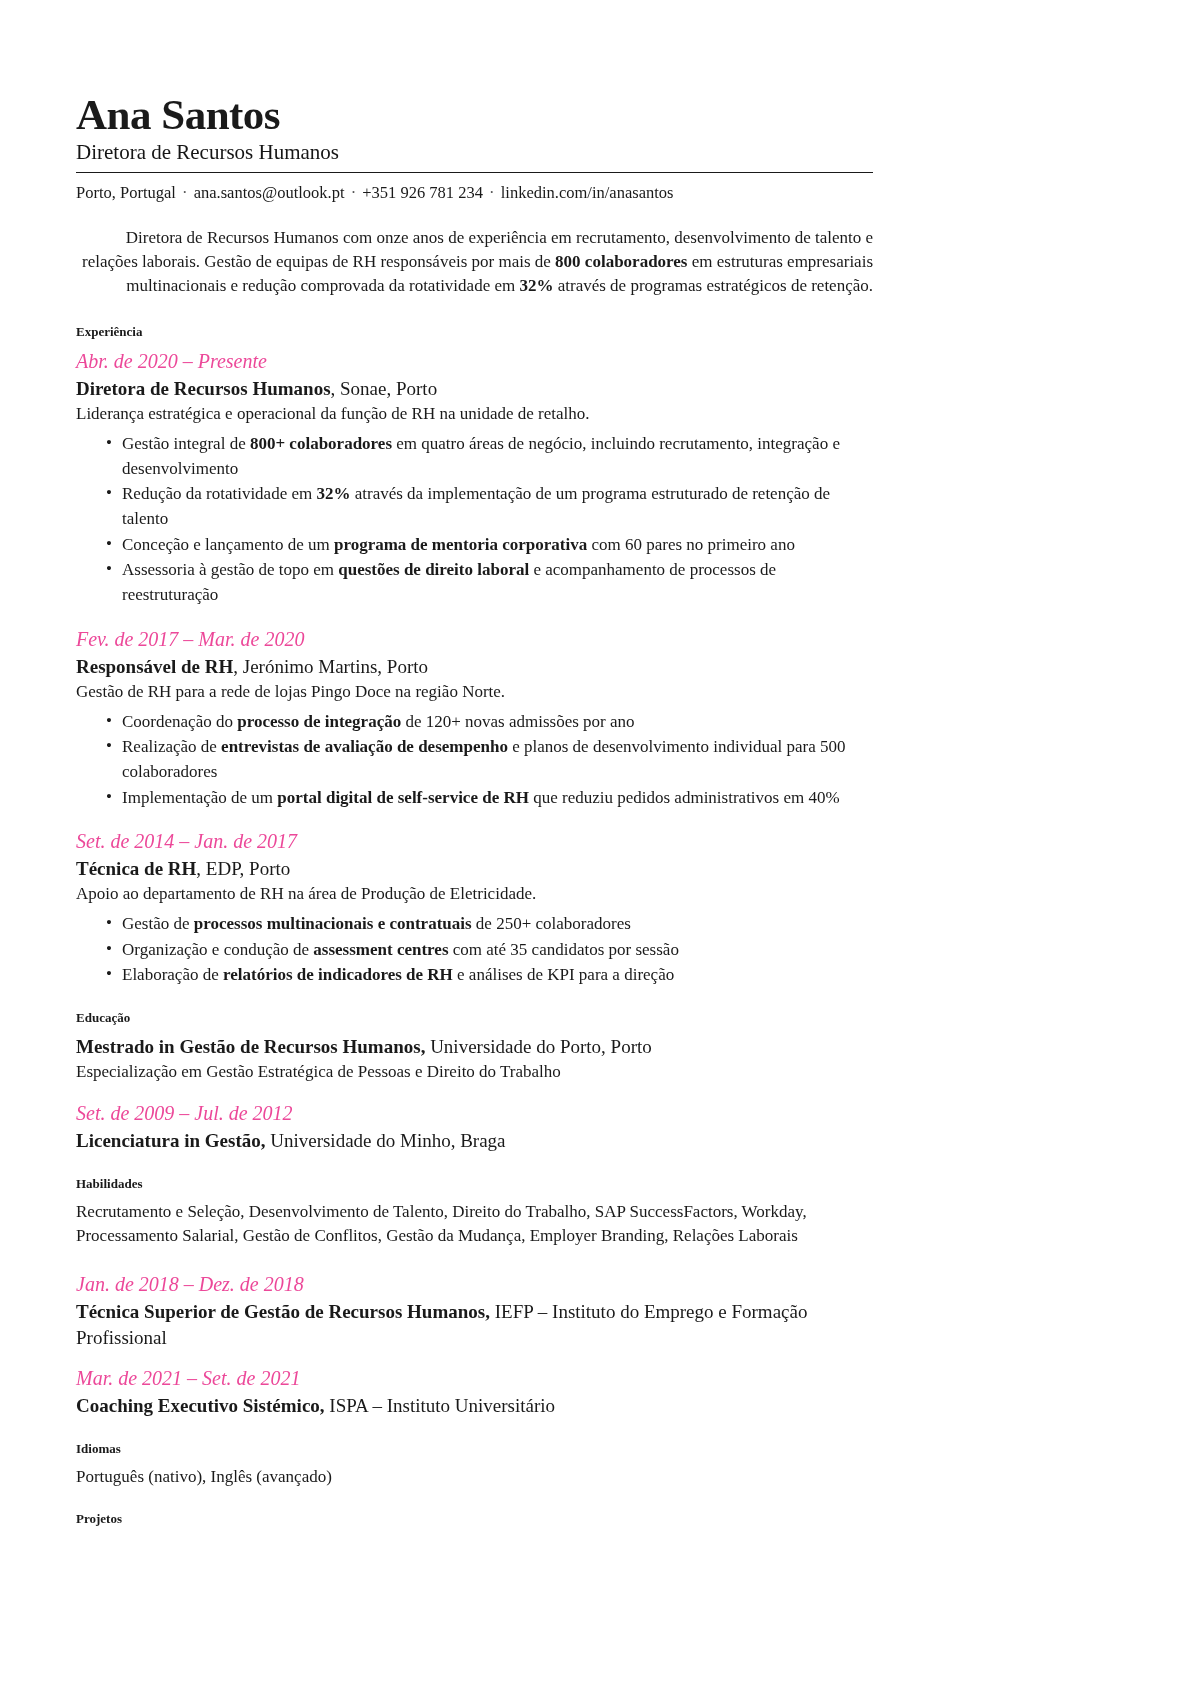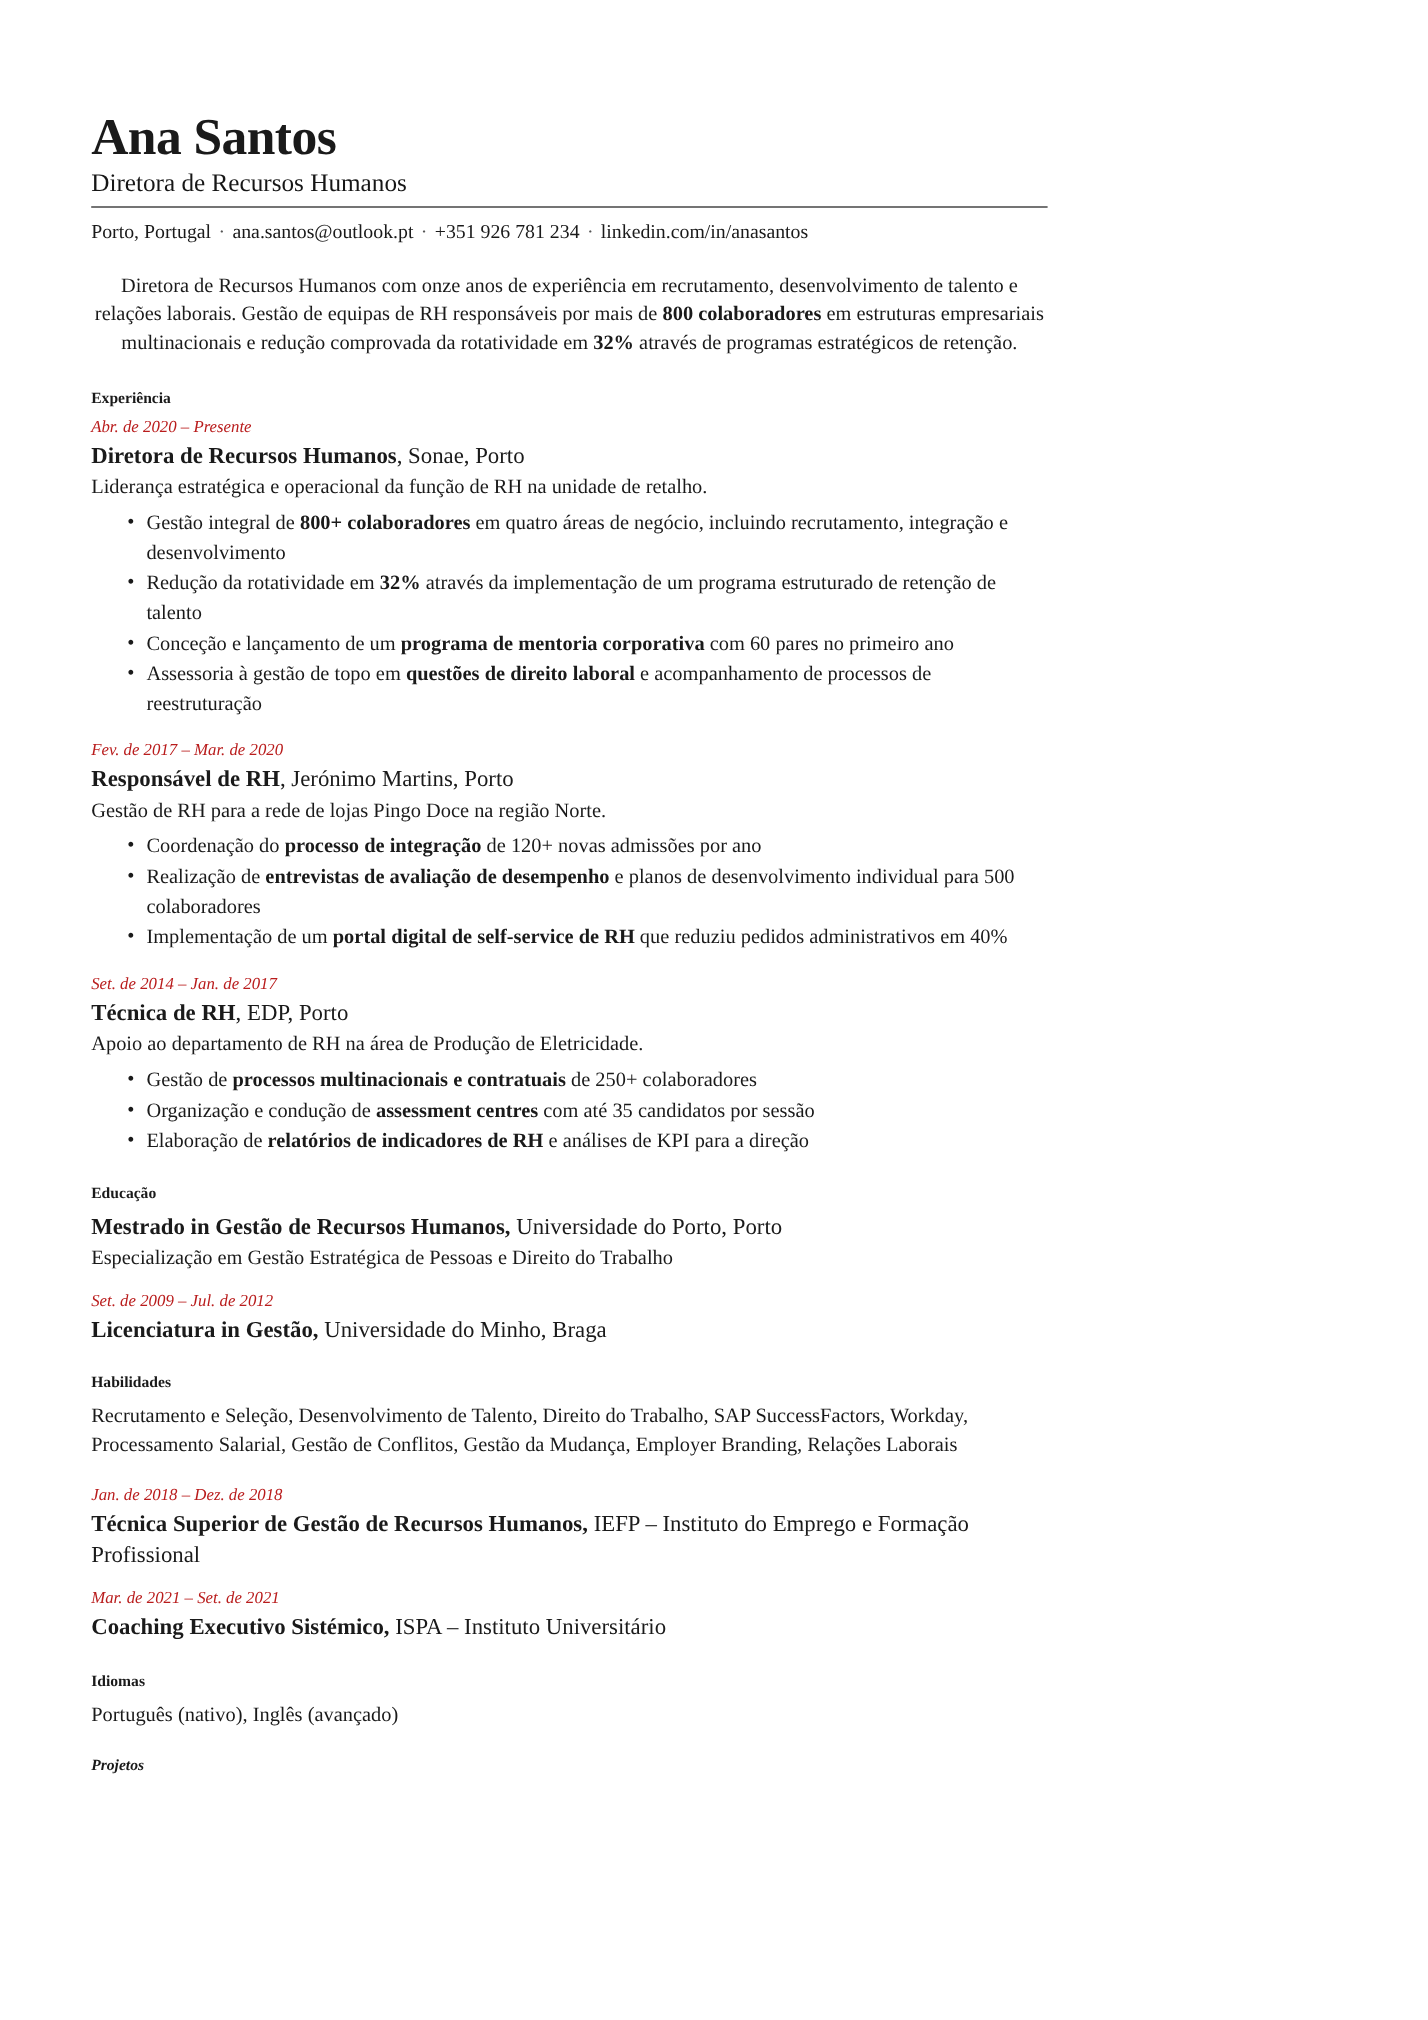--- a/index.html
+++ b/index.html
@@ -46,42 +46,42 @@
     margin-bottom: 22px;
     color: #1a1a1a;
   }
   .contact .sep {
     color: #555;
     padding: 0 2px;
   }
   .summary {
     font-size: 17px;
     line-height: 1.42;
-    text-align: center;
+    text-align: right;
     margin-bottom: 26px;
   }
   .summary b { font-weight: bold; }
 
   .section-heading {
     font-size: 13px;
     font-weight: bold;
     margin: 0 0 8px 0;
     padding: 0;
   }
   .section { margin-bottom: 22px; }
 
   .entry { margin-bottom: 18px; }
   .entry:last-child { margin-bottom: 0; }
 
   .date-line {
-    font-size: 14px;
+    font-size: 20px;
     font-style: italic;
     line-height: 1.35;
     margin-bottom: 1px;
-    color: #b91c1c;
+    color: #ec4899;
   }
   .role-line {
     font-size: 19px;
     line-height: 1.38;
   }
   .role-line .role {
     font-weight: bold;
   }
   .entry-desc {
     font-size: 17px;
@@ -108,21 +108,21 @@
     font-size: 17px;
   }
   ul.bullets li b { font-weight: bold; }
 
   .plain-para {
     font-size: 17px;
     line-height: 1.42;
   }
   .edu-entry { margin-bottom: 16px; }
   .cert-entry { margin-bottom: 14px; }
-  .projects-section { margin-bottom: 0; font-style: italic; }
+  .projects-section { margin-bottom: 0; }
 </style>
 </head>
 <body>
 
 <div class="page">
 
   <h1 class="name">Ana Santos</h1>
   <div class="subtitle">Diretora de Recursos Humanos</div>
   <hr class="rule">
 

